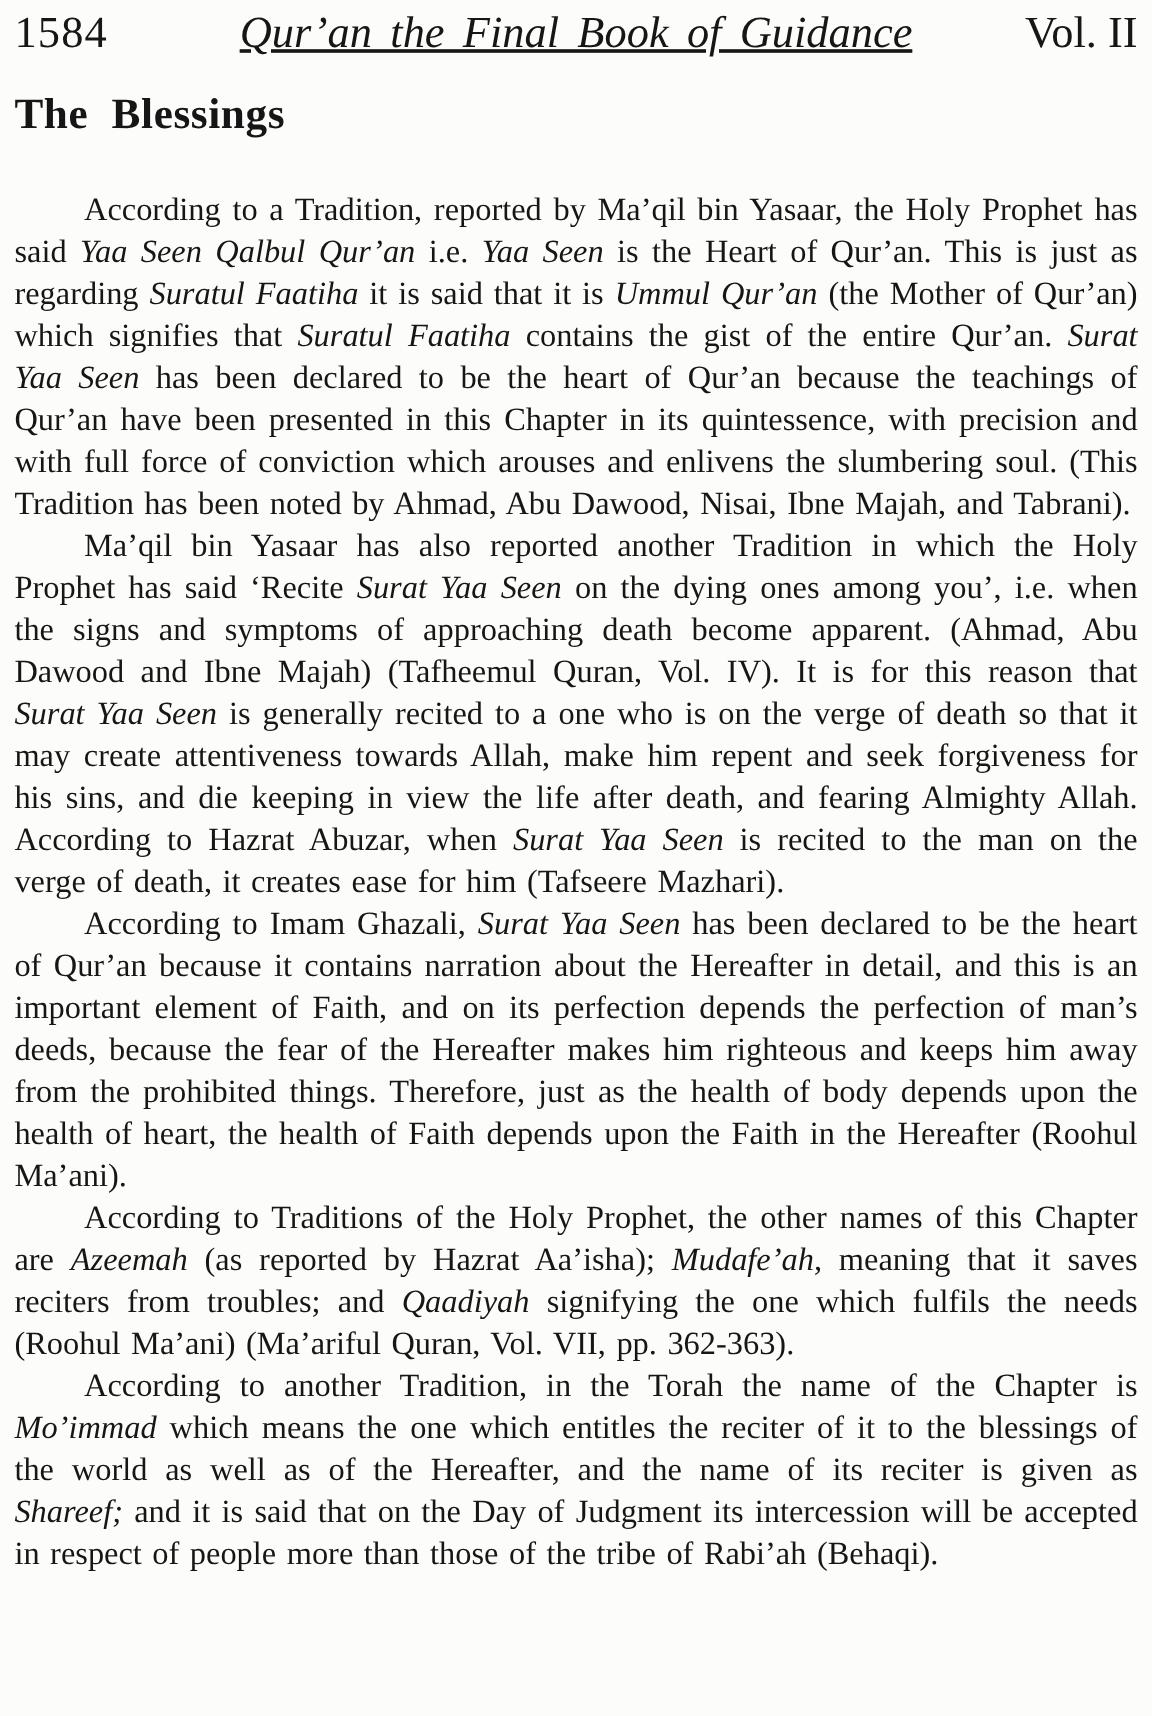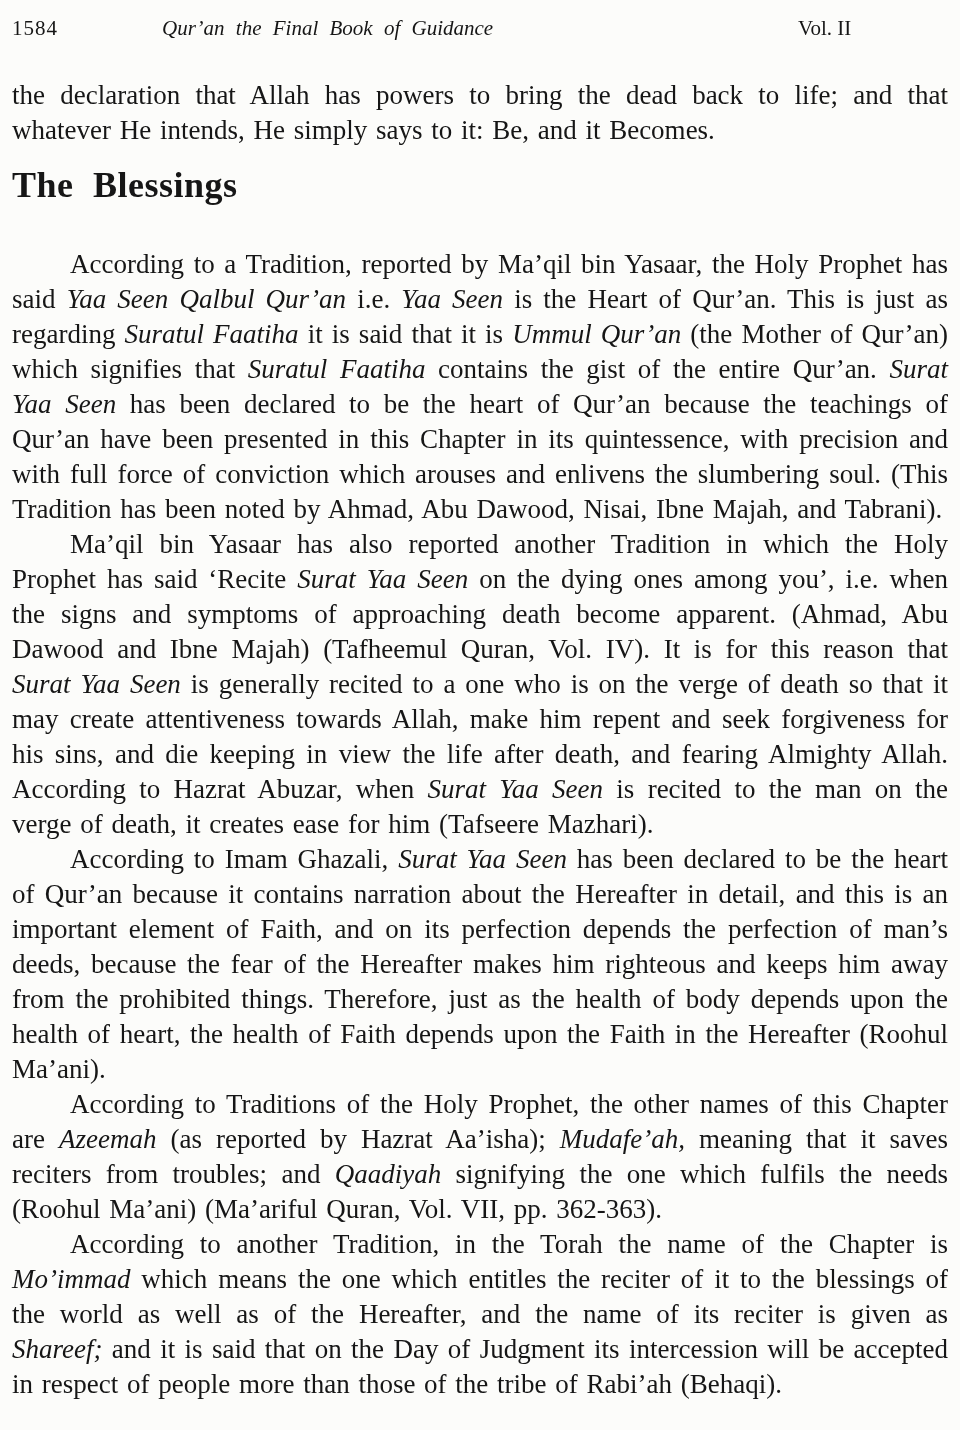--- a/index.html
+++ b/index.html
@@ -15,37 +15,39 @@
     background: #fcfcfa;
     color: #161616;
     font-family: "Liberation Serif", "DejaVu Serif", serif;
     box-sizing: border-box;
     padding: 8px 12px 0 12px;
     overflow: hidden;
   }
   .page-header {
     display: flex;
     align-items: baseline;
-    font-size: 21px;
+    font-size: 37px;
     line-height: 40px;
     margin-bottom: 30px;
   }
   .page-header .page-number {
     flex: 0 0 150px;
     text-align: left;
     letter-spacing: 1px;
   }
   .page-header .running-title {
     flex: 1 1 auto;
+    text-align: center;
     font-style: italic;
     word-spacing: 6px;
+    text-decoration: underline;
   }
   .page-header .volume-label {
     flex: 0 0 150px;
-    text-align: left;
+    text-align: right;
   }
   .page-body {
     font-size: 27px;
     line-height: 35px;
   }
   .page-body p.para {
     margin: 0;
     text-align: justify;
     word-spacing: 2px;
   }
@@ -65,21 +67,20 @@
 </head>
 <body>
 
 <div class="page">
   <header class="page-header">
     <span class="page-number">1584</span>
     <span class="running-title">Qur’an the Final Book of Guidance</span>
     <span class="volume-label">Vol. II</span>
   </header>
   <main class="page-body">
-      <p class="para"><span>the declaration that Allah has powers to bring the dead back to life; and that whatever He intends, He simply says to it: Be, and it Becomes.</span></p>
       <h2 class="section-heading">The Blessings</h2>
       <p class="para indent"><span>According to a Tradition, reported by Ma’qil bin Yasaar, the Holy Prophet has said </span><em>Yaa Seen Qalbul Qur’an</em><span> i.e. </span><em>Yaa Seen</em><span> is the Heart of Qur’an. This is just as regarding </span><em>Suratul Faatiha</em><span> it is said that it is </span><em>Ummul Qur’an</em><span> (the Mother of Qur’an) which signifies that </span><em>Suratul Faatiha</em><span> contains the gist of the entire Qur’an. </span><em>Surat Yaa Seen</em><span> has been declared to be the heart of Qur’an because the teachings of Qur’an have been presented in this Chapter in its quintessence, with precision and with full force of conviction which arouses and enlivens the slumbering soul. (This Tradition has been noted by Ahmad, Abu Dawood, Nisai, Ibne Majah, and Tabrani).</span></p>
       <p class="para indent"><span>Ma’qil bin Yasaar has also reported another Tradition in which the Holy Prophet has said ‘Recite </span><em>Surat Yaa Seen</em><span> on the dying ones among you’, i.e. when the signs and symptoms of approaching death become apparent. (Ahmad, Abu Dawood and Ibne Majah) (Tafheemul Quran, Vol. IV). It is for this reason that </span><em>Surat Yaa Seen</em><span> is generally recited to a one who is on the verge of death so that it may create attentiveness towards Allah, make him repent and seek forgiveness for his sins, and die keeping in view the life after death, and fearing Almighty Allah. According to Hazrat Abuzar, when </span><em>Surat Yaa Seen</em><span> is recited to the man on the verge of death, it creates ease for him (Tafseere Mazhari).</span></p>
       <p class="para indent"><span>According to Imam Ghazali, </span><em>Surat Yaa Seen</em><span> has been declared to be the heart of Qur’an because it contains narration about the Hereafter in detail, and this is an important element of Faith, and on its perfection depends the perfection of man’s deeds, because the fear of the Hereafter makes him righteous and keeps him away from the prohibited things. Therefore, just as the health of body depends upon the health of heart, the health of Faith depends upon the Faith in the Hereafter (Roohul Ma’ani).</span></p>
       <p class="para indent"><span>According to Traditions of the Holy Prophet, the other names of this Chapter are </span><em>Azeemah</em><span> (as reported by Hazrat Aa’isha); </span><em>Mudafe’ah,</em><span> meaning that it saves reciters from troubles; and </span><em>Qaadiyah</em><span> signifying the one which fulfils the needs (Roohul Ma’ani) (Ma’ariful Quran, Vol. VII, pp. 362-363).</span></p>
       <p class="para indent"><span>According to another Tradition, in the Torah the name of the Chapter is </span><em>Mo’immad</em><span> which means the one which entitles the reciter of it to the blessings of the world as well as of the Hereafter, and the name of its reciter is given as </span><em>Shareef;</em><span> and it is said that on the Day of Judgment its intercession will be accepted in respect of people more than those of the tribe of Rabi’ah (Behaqi).</span></p>
     </main>
 </div>
 
 </body></html>

